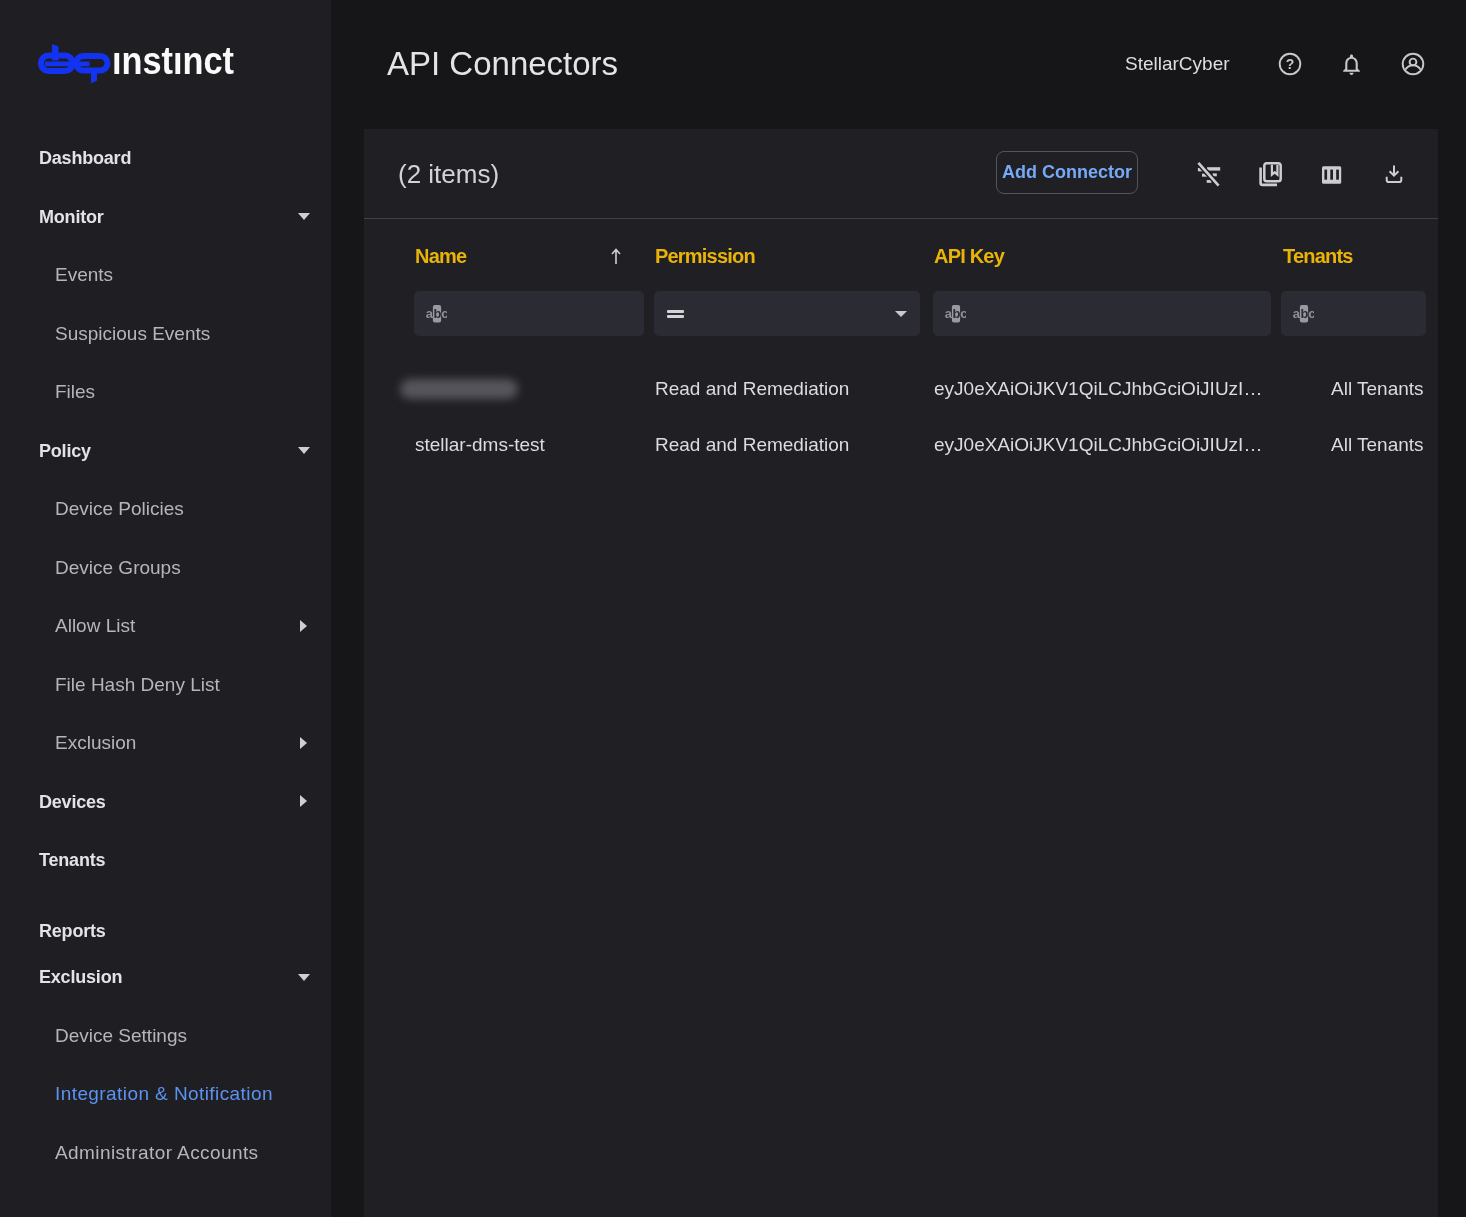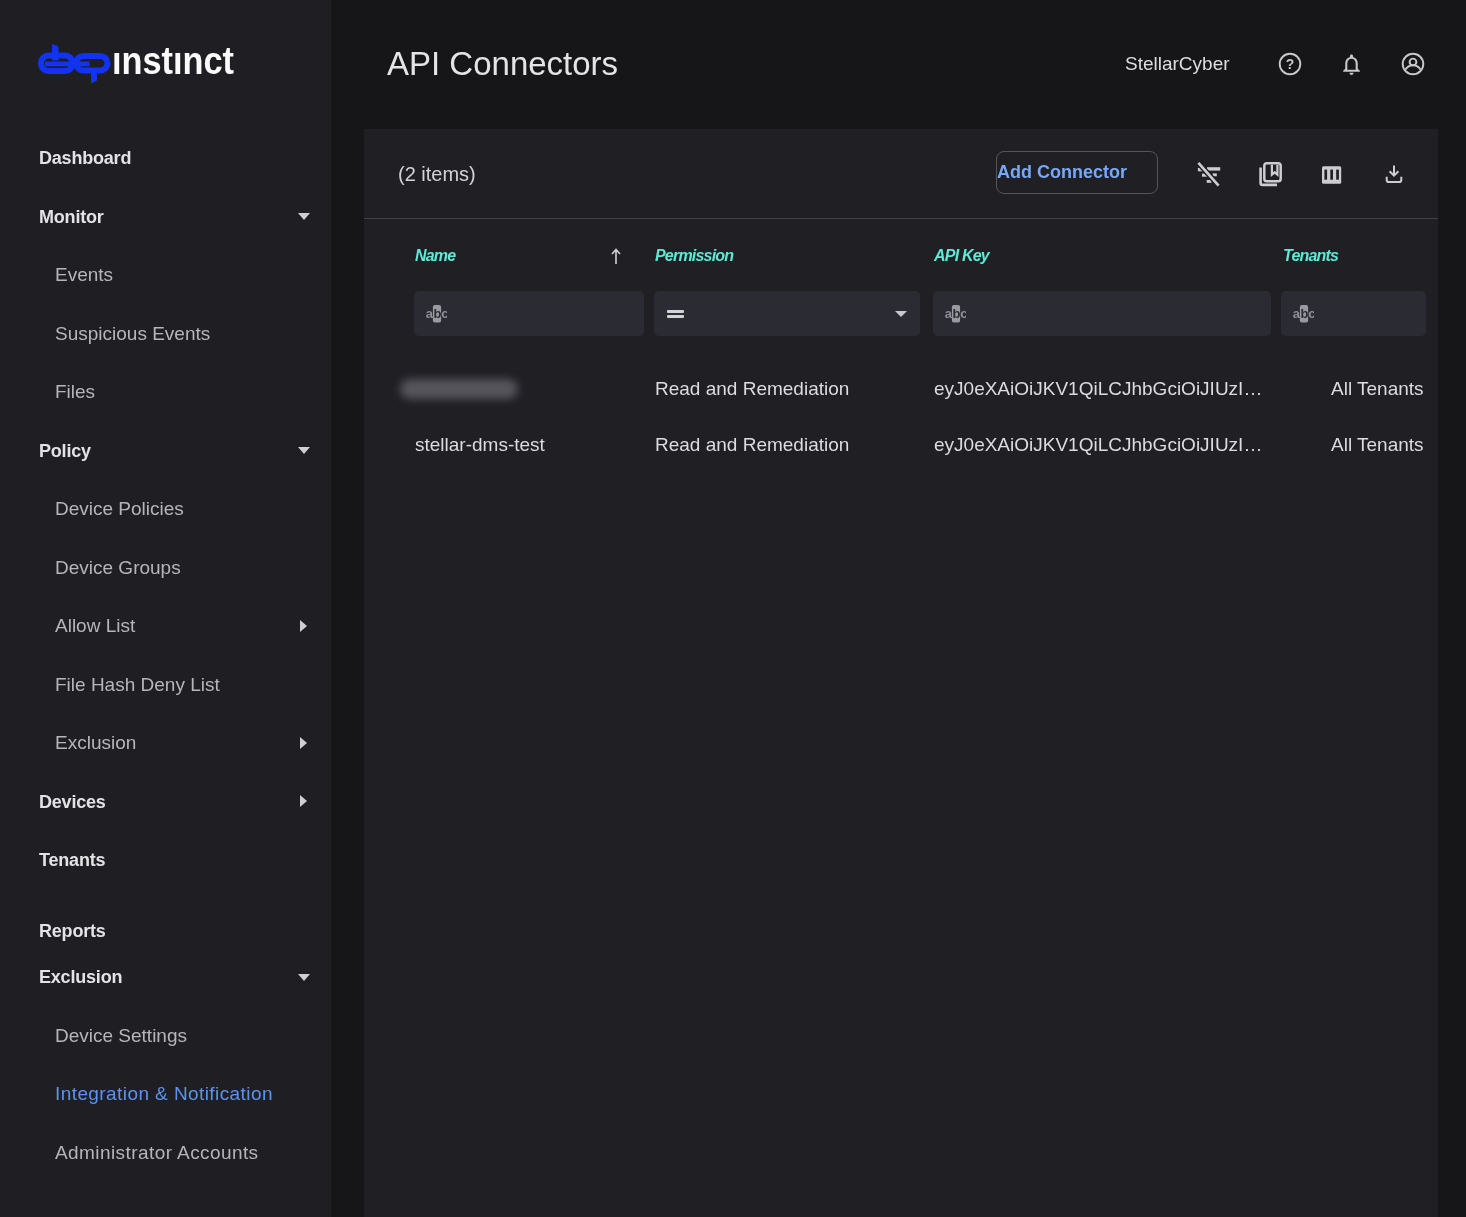--- a/index.html
+++ b/index.html
@@ -17,26 +17,26 @@
   .carright { position:absolute; left:300px; width:0; height:0; border-top:6.5px solid transparent; border-bottom:6.5px solid transparent; border-left:7.5px solid #cfcfd2; }
 
   
   #title { position:absolute; left:387px; top:47px; font-size:33px; color:#e4e4e7; line-height:34px; }
   #tenantname { position:absolute; left:1125px; top:53px; font-size:19px; color:#dededf; line-height:22px; }
   .hicon { position:absolute; top:52px; }
 
   
   #container { position:absolute; left:364px; top:129px; width:1074px; height:1088px; background:#1f1f24; }
   #toolbar { position:absolute; left:0; top:0; width:100%; height:90px; border-bottom:1px solid #41414a; }
-  #items { position:absolute; left:34px; top:34px; font-size:20px; color:#d3d3d6; line-height:22px; }
-  #addbtn { position:absolute; left:632px; top:22px; width:162px; height:43px; border:1px solid #54545c; border-radius:8px; color:#77a9f6; font-size:18px; font-weight:700; line-height:41px; }
+  #items { position:absolute; left:34px; top:34px; font-size:26px; color:#d3d3d6; line-height:22px; }
+  #addbtn { position:absolute; left:632px; top:22px; width:142px; height:43px; border:1px solid #54545c; border-radius:8px; color:#77a9f6; font-size:18px; font-weight:700; text-align:center; line-height:41px; }
   .ticon { position:absolute; top:33px; }
 
   
-  .th { position:absolute; top:114px; font-size:16px; font-weight:700; letter-spacing:-0.8px; color:#5eead4; line-height:26px;font-style:italic; }
+  .th { position:absolute; top:114px; font-size:20px; font-weight:700; letter-spacing:-0.8px; color:#eab308; line-height:26px; }
   .finput { position:absolute; top:162px; height:45px; background:#2b2b33; border-radius:5px; }
   .abc { position:absolute; left:12px; top:14px; }
   .cell { position:absolute; font-size:19px; color:#dcdcdf; line-height:24px; white-space:nowrap; }
   .r1 { top:248px; }
   .r2 { top:304px; }
   .c1 { left:51px; }
   .c2 { left:291px; }
   .c3 { left:570px; width:331px; overflow:hidden; text-overflow:ellipsis; }
   .c4 { left:967px; }
   #blur1 { position:absolute; left:36px; top:250px; width:118px; height:20px; background:#55555b; border-radius:10px; filter:blur(4.5px); }

